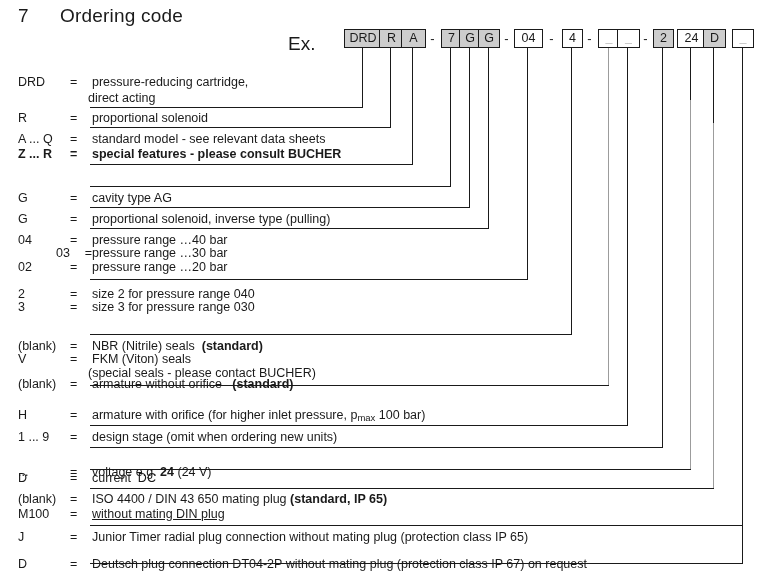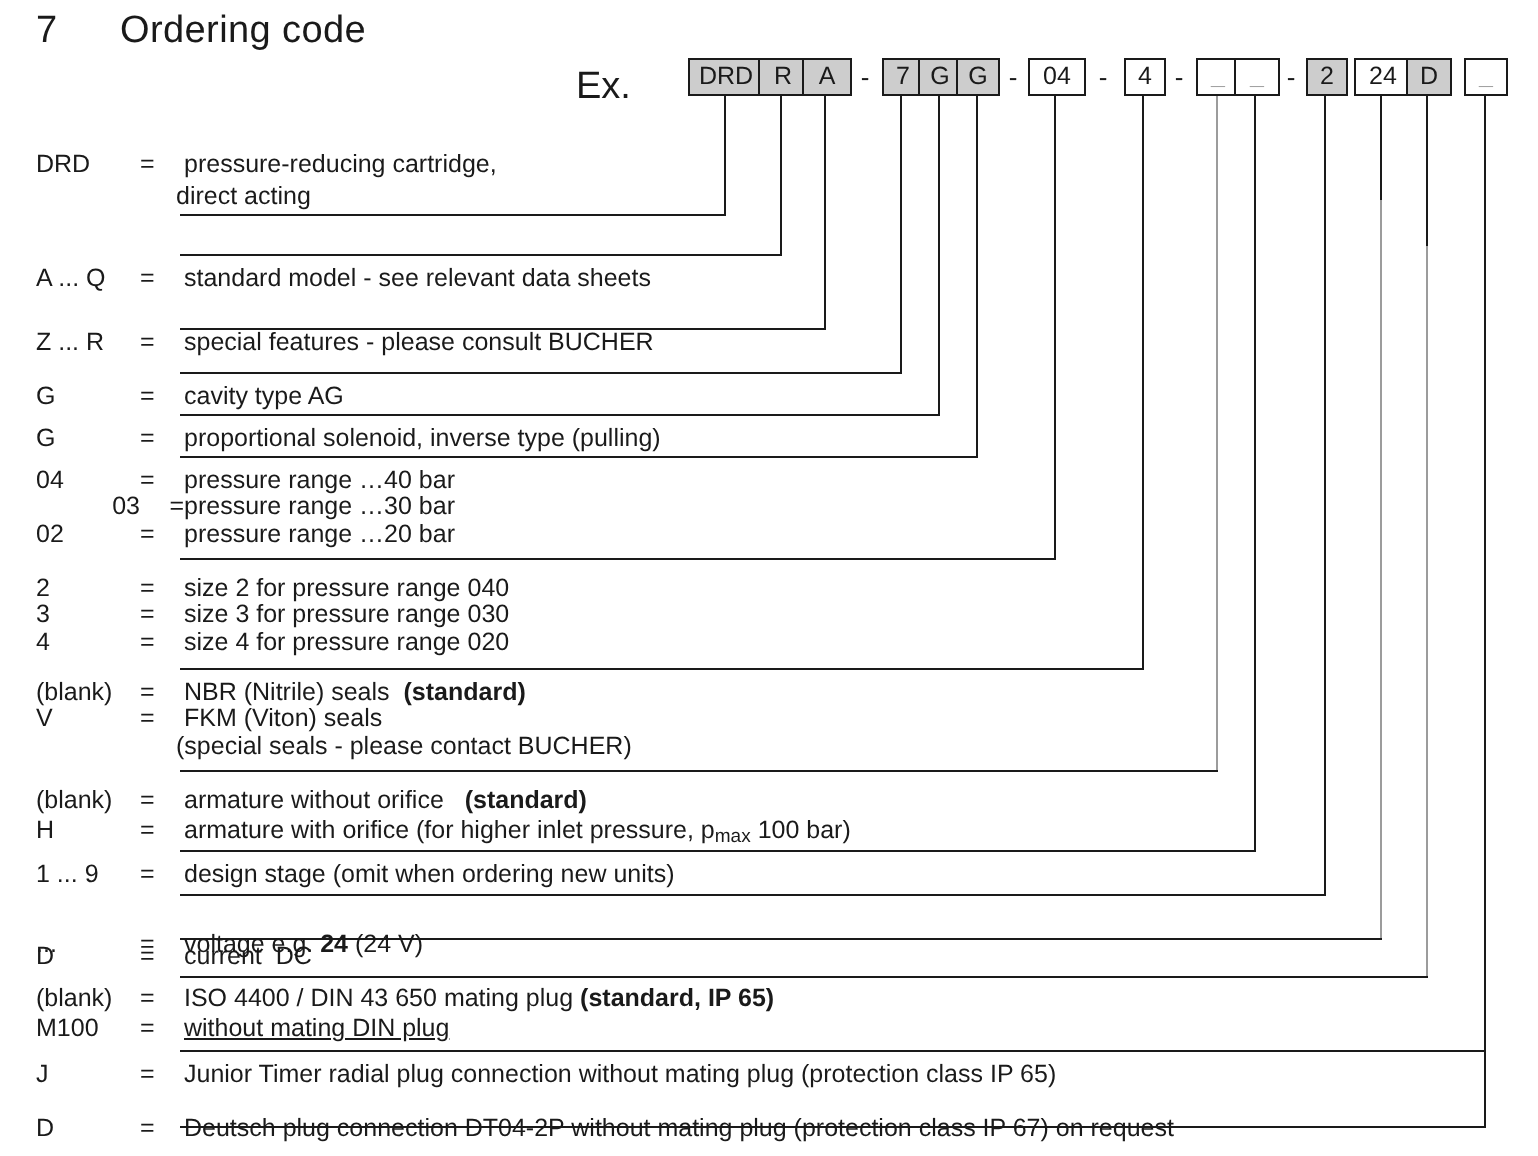--- a/index.html
+++ b/index.html
@@ -88,42 +88,42 @@
   <div class="hline" style="top:425px;width:538px;"></div>
   <div class="hline" style="top:447px;width:573px;"></div>
   <div class="hline" style="top:469px;width:601px;"></div>
   <div class="hline" style="top:488px;width:624px;"></div>
   <div class="hline" style="top:525px;width:653px;"></div>
   <div class="hline" style="top:563px;width:653px;"></div>
 
   <div class="row" style="top:76px;"><span class="code">DRD</span><span class="eq">=</span><span>pressure-reducing cartridge,</span></div>
   <div class="row cont" style="top:92px;"><span>direct acting</span></div>
 
+  <div class="row" style="top:112px;"><span class="code">R</span><span class="eq">=</span><span>proportional solenoid</span></div>
 
   <div class="row" style="top:133px;"><span class="code">A ... Q</span><span class="eq">=</span><span>standard model - see relevant data sheets</span></div>
-  <div class="row" style="top:165px;"><span class="code">Z ... R</span><span class="eq">=</span><span>special features - please consult BUCHER</span></div>
+  <div class="row" style="top:148px;font-weight:bold;"><span class="code">Z ... R</span><span class="eq">=</span><span>special features - please consult BUCHER</span></div>
 
 
   <div class="row" style="top:192px;"><span class="code">G</span><span class="eq">=</span><span>cavity type AG</span></div>
 
   <div class="row" style="top:213px;"><span class="code">G</span><span class="eq">=</span><span>proportional solenoid, inverse type (pulling)</span></div>
 
   <div class="row" style="top:234px;"><span class="code">04</span><span class="eq">=</span><span>pressure range …40 bar</span></div>
   <div class="row" style="top:247px;text-align:right;"><span class="code">03</span><span class="eq">=</span><span>pressure range …30 bar</span></div>
   <div class="row" style="top:261px;"><span class="code">02</span><span class="eq">=</span><span>pressure range …20 bar</span></div>
 
   <div class="row" style="top:288px;"><span class="code">2</span><span class="eq">=</span><span>size 2 for pressure range 040</span></div>
   <div class="row" style="top:301px;"><span class="code">3</span><span class="eq">=</span><span>size 3 for pressure range 030</span></div>
-  <div class="row" style="top:315px;"><span class="code">4</span><span class="eq">=</span><span>size 4 for pressure range 020</span></div>
 
   <div class="row" style="top:340px;"><span class="code">(blank)</span><span class="eq">=</span><span>NBR (Nitrile) seals  </span><b>(standard)</b></div>
   <div class="row cont" style="top:367px;"><span>(special seals - please contact BUCHER)</span></div>
   <div class="row" style="top:353px;"><span class="code">V</span><span class="eq">=</span><span>FKM (Viton) seals</span></div>
 
-  <div class="row" style="top:394px;"><span class="code">(blank)</span><span class="eq">=</span><span>armature without orifice   </span><b>(standard)</b></div>
+  <div class="row" style="top:378px;"><span class="code">(blank)</span><span class="eq">=</span><span>armature without orifice   </span><b>(standard)</b></div>
   <div class="row" style="top:409px;"><span class="code">H</span><span class="eq">=</span><span>armature with orifice (for higher inlet pressure, p</span><sub>max</sub><span> 100 bar)</span></div>
 
   <div class="row" style="top:431px;"><span class="code">1 ... 9</span><span class="eq">=</span><span>design stage (omit when ordering new units)</span></div>
 
   <div class="row" style="top:466px;"><span class="code">...</span><span class="eq">=</span><span>voltage e.g. </span><b>24</b><span> (24 V)</span></div>
 
   <div class="row" style="top:472px;"><span class="code">D</span><span class="eq">=</span><span>current  DC</span></div>
 
   <div class="row" style="top:493px;"><span class="code">(blank)</span><span class="eq">=</span><span>ISO 4400 / DIN 43 650 mating plug </span><b>(standard, IP 65)</b></div>
   <div class="row" style="top:508px;text-decoration:underline;"><span class="code">M100</span><span class="eq">=</span><span>without mating DIN plug</span></div>

